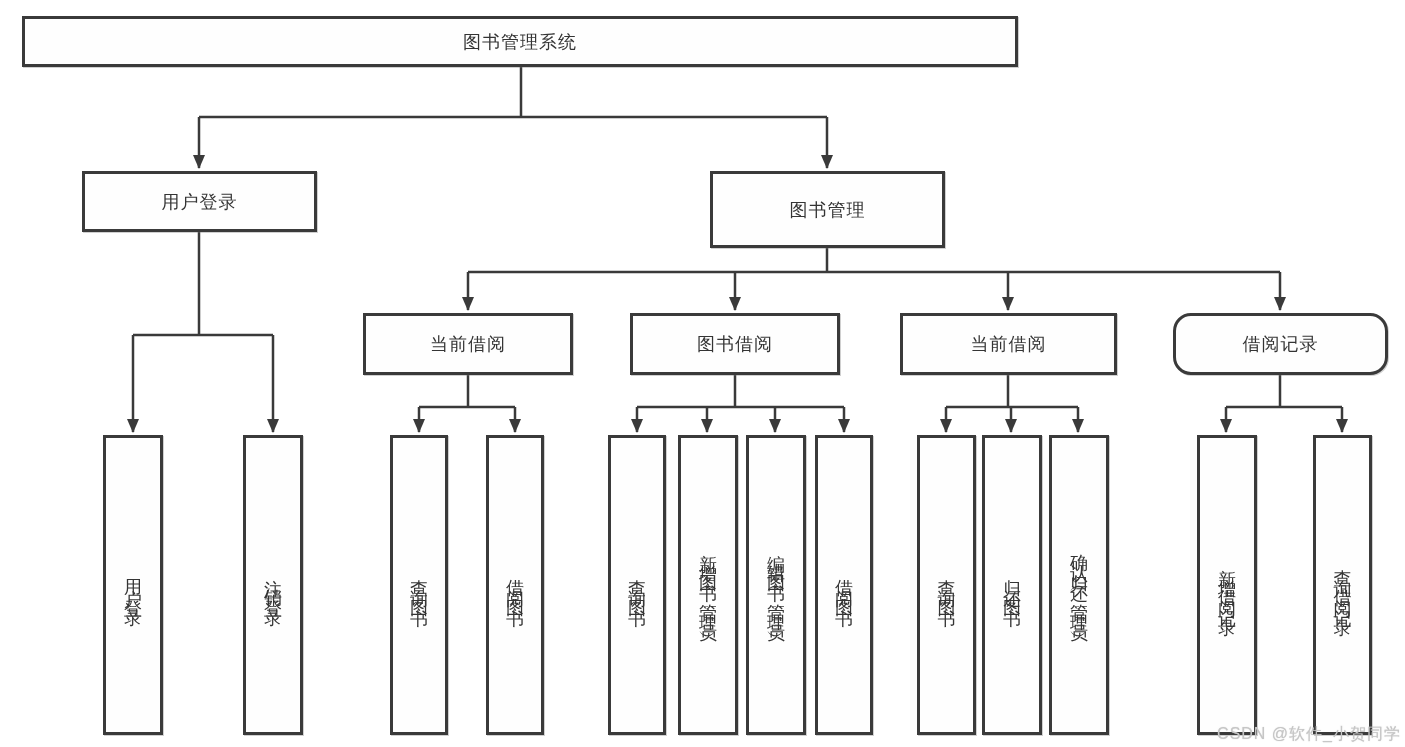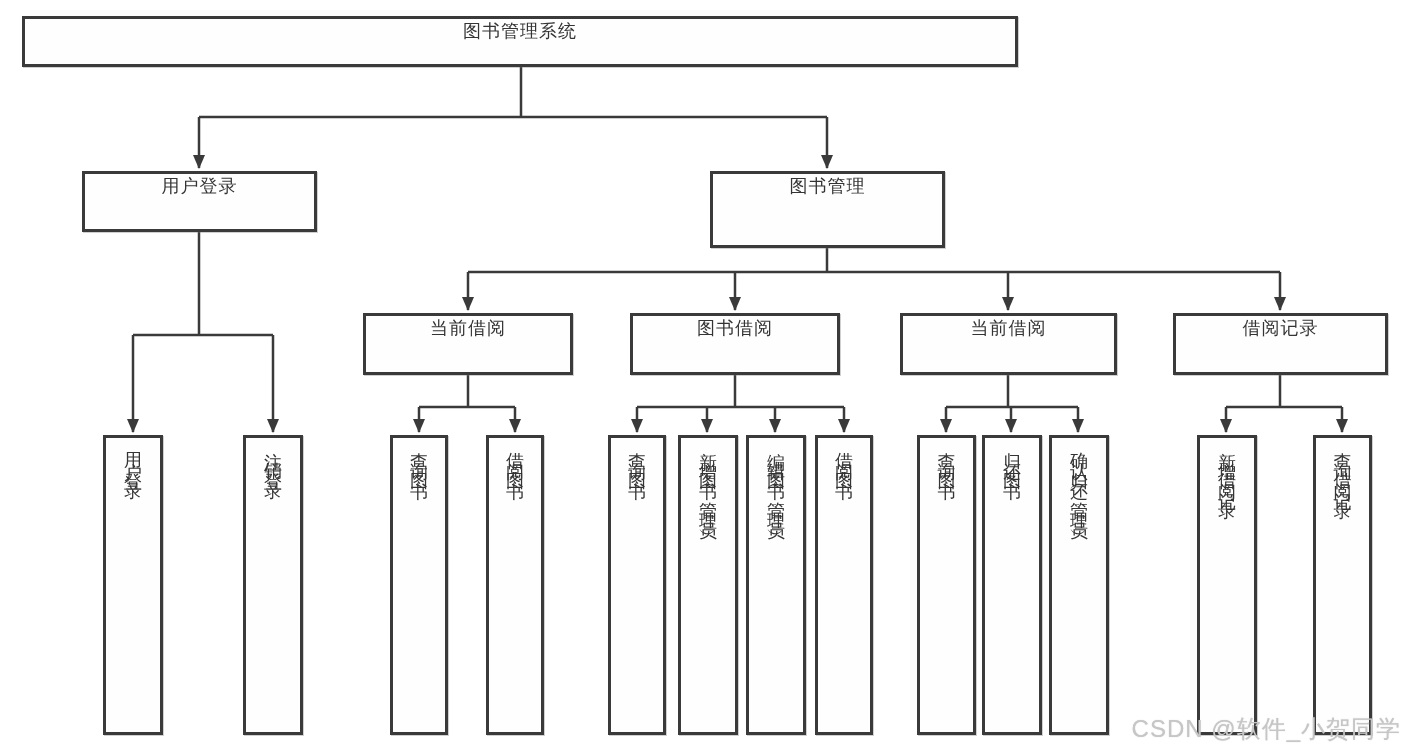--- a/index.html
+++ b/index.html
@@ -18,41 +18,42 @@
     position: absolute;
     left: 0; top: 0;
     width: 1405px; height: 747px;
   }
   .node {
     position: absolute;
     box-sizing: border-box;
     background: #fefefe;
     border: 3px solid #3a3a3a;
     display: flex;
+    align-items: center;
     justify-content: center;
     color: #343434;
     font-size: 18px;
     letter-spacing: 1px;
     box-shadow: 1px 1px 0 rgba(120,120,120,0.35);
   }
   .node.leaf { letter-spacing: 0; }
   .leaf .vtext {
     writing-mode: vertical-rl;
     text-orientation: mixed;
     letter-spacing: 10px;
     font-size: 18px;
     line-height: 1;
     color: #343434;
     white-space: nowrap;
   }
   .watermark {
     position: absolute;
     right: 4px;
     bottom: 2px;
-    font-size: 24px;
+    font-size: 16px;
     color: #c6c6c6;
     letter-spacing: 1px;
     z-index: 5;
     text-shadow: 0 0 1px rgba(160,160,160,0.5);
   }
 </style>
 </head>
 <body>
 
 <div class="canvas">
@@ -113,21 +114,21 @@
 
   <div class="node" style="left:363px; top:313px; width:210px; height:62px;">
     <span>当前借阅</span>
   </div>
   <div class="node" style="left:630px; top:313px; width:210px; height:62px;">
     <span>图书借阅</span>
   </div>
   <div class="node" style="left:900px; top:313px; width:217px; height:62px;">
     <span>当前借阅</span>
   </div>
-  <div class="node" style="left:1173px; top:313px; width:215px; height:62px;">
+  <div class="node" style="left:1173px; top:313px; width:215px; height:62px;border-radius:18px;">
     <span>借阅记录</span>
   </div>
 
   <div class="node leaf" style="left:103px; top:435px; width:60px; height:300px;">
     <span class="vtext">用户登录</span>
   </div>
   <div class="node leaf" style="left:243px; top:435px; width:60px; height:300px;">
     <span class="vtext">注销登录</span>
   </div>
 

